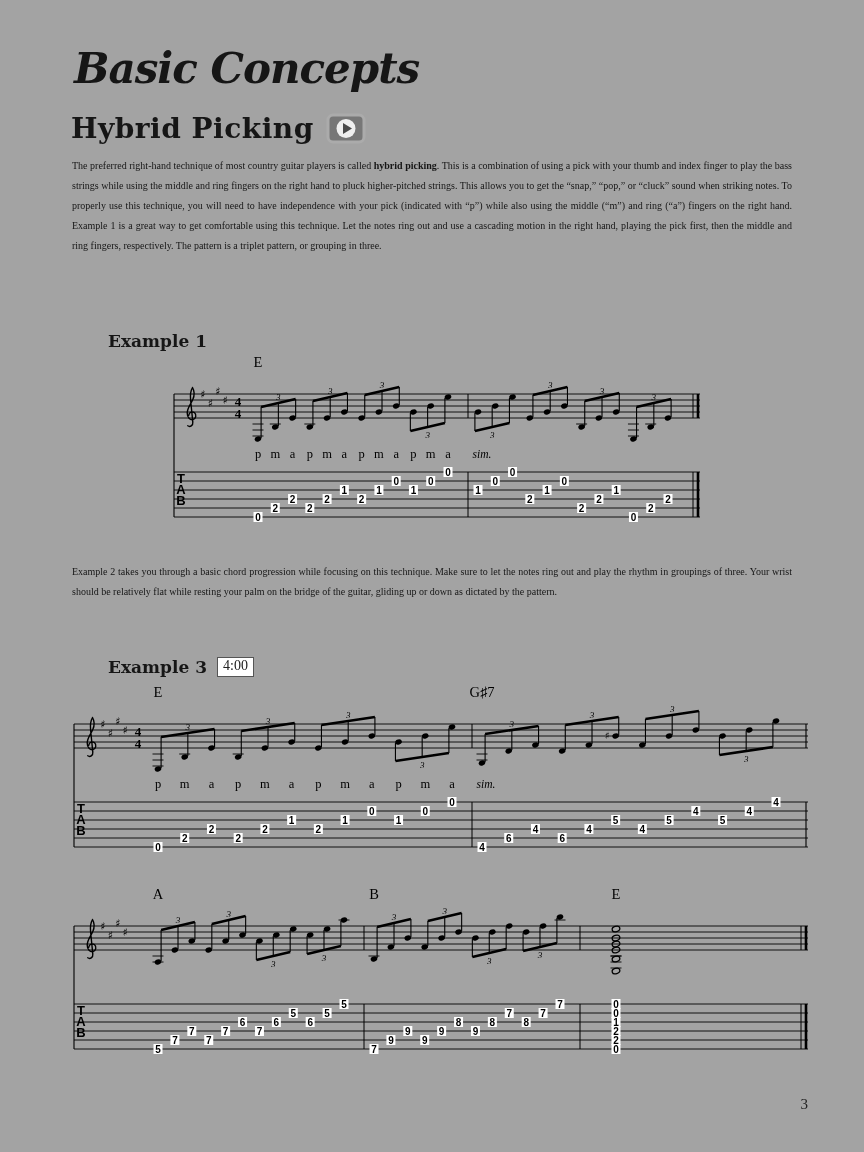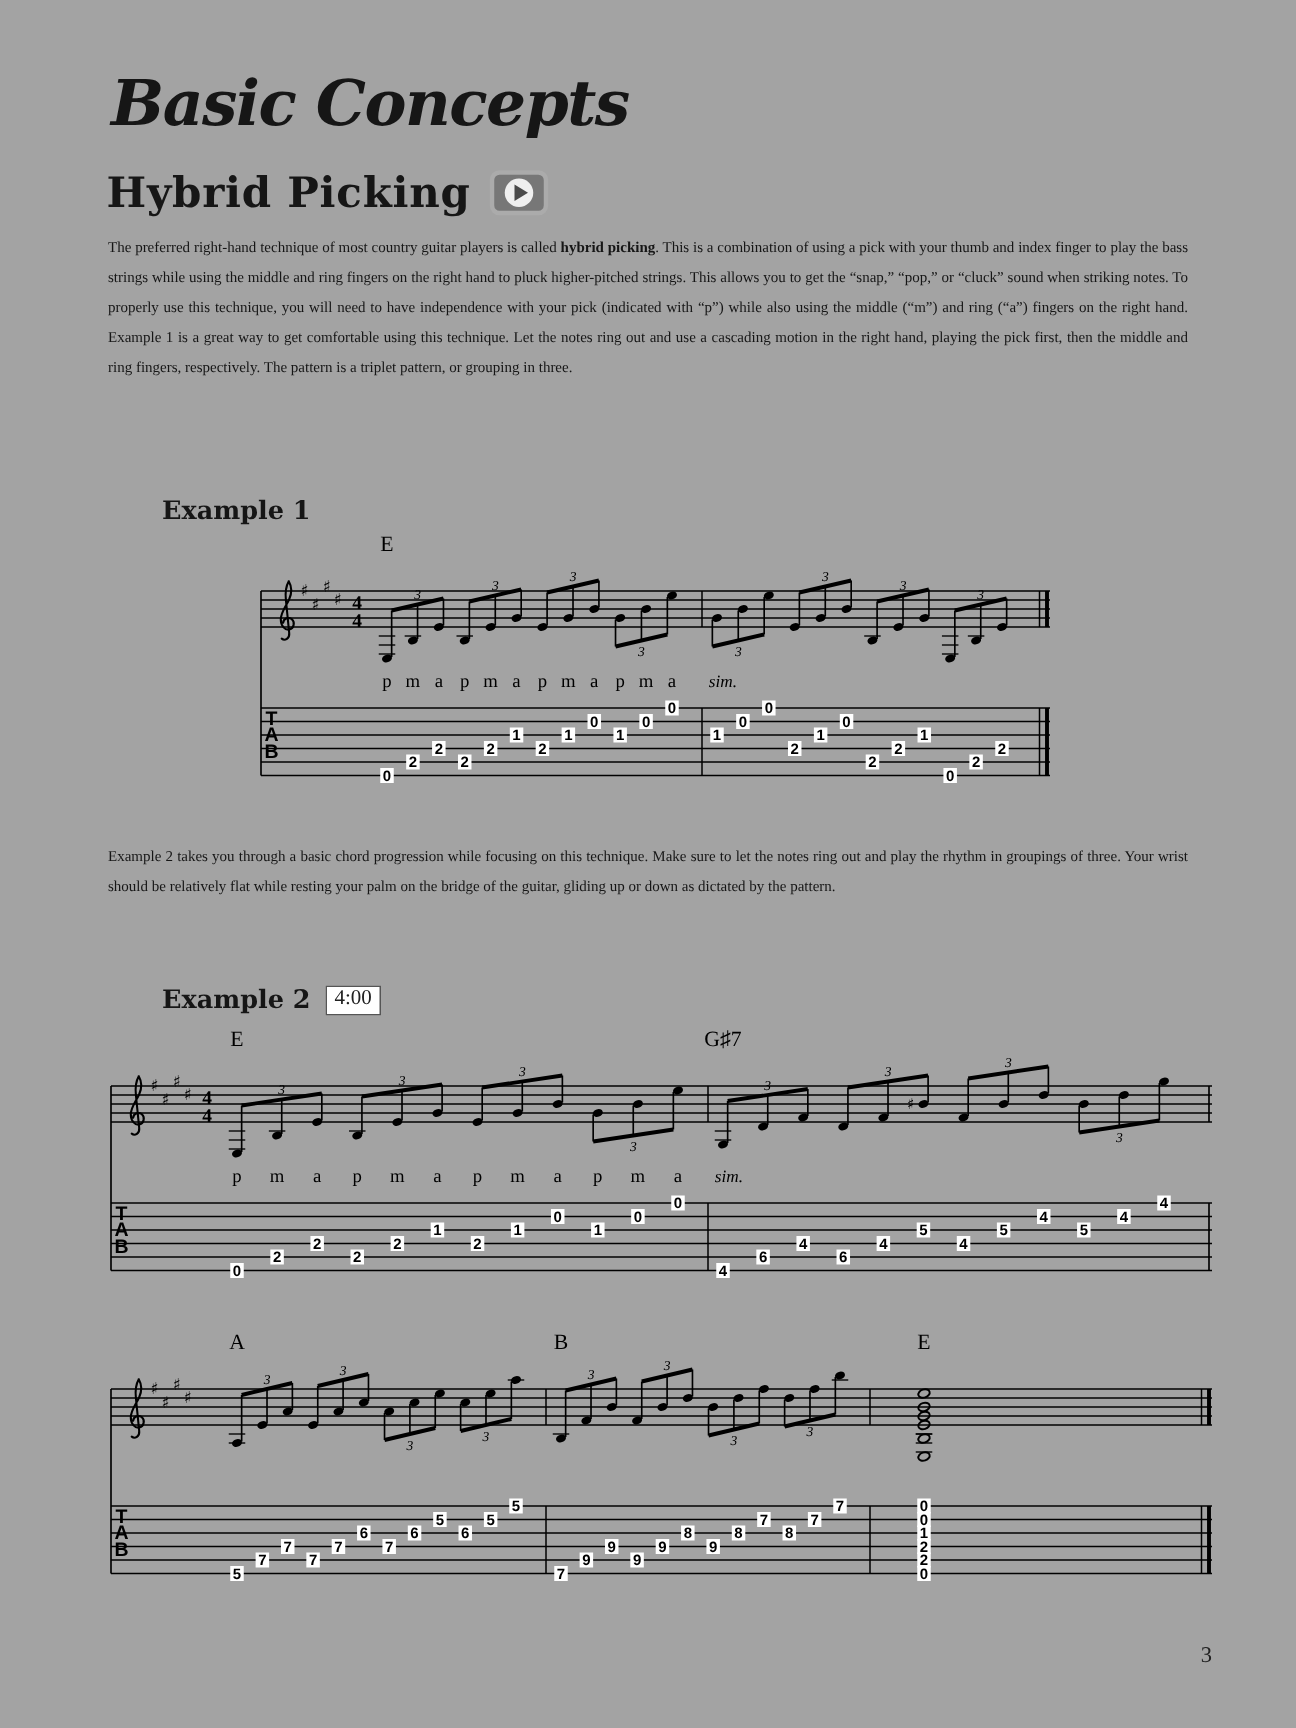--- a/index.html
+++ b/index.html
@@ -216,21 +216,21 @@
         <text x="310" y="104" font-size="11.5" fill="#000" font-family="&quot;Liberation Serif&quot;,serif" text-anchor="middle" font-weight="normal" font-style="italic">sim.</text>
         <line x1="521" y1="40" x2="521" y2="64" stroke="#000" stroke-width="1"></line>
         <line x1="526" y1="40" x2="526" y2="64" stroke="#000" stroke-width="2.6"></line>
         <line x1="521" y1="118" x2="521" y2="163" stroke="#000" stroke-width="1"></line>
         <line x1="526" y1="118" x2="526" y2="163" stroke="#000" stroke-width="2.6"></line>
       </svg></div>
 
   <p class="body-text" id="example2-p">Example 2 takes you through a basic chord progression while focusing on this technique. Make sure to let the notes ring out and play the rhythm in groupings of three. Your wrist should be relatively flat while resting your palm on the bridge of the guitar, gliding up or down as dictated by the pattern.</p>
 
   <div class="example-row" id="example2-row">
-    <span class="example-label">Example 2</span>
+    <span class="example-label">Example 3</span>
     <span class="time-badge">4:00</span>
   </div>
 
   <div class="music-block" id="system-1"><svg width="738" height="172" viewBox="0 0 738 172">
         <line x1="2" y1="40" x2="736" y2="40" stroke="#000" stroke-width="0.9"></line>
         <line x1="2" y1="46" x2="736" y2="46" stroke="#000" stroke-width="0.9"></line>
         <line x1="2" y1="52" x2="736" y2="52" stroke="#000" stroke-width="0.9"></line>
         <line x1="2" y1="58" x2="736" y2="58" stroke="#000" stroke-width="0.9"></line>
         <line x1="2" y1="64" x2="736" y2="64" stroke="#000" stroke-width="0.9"></line>
         <line x1="2" y1="118" x2="736" y2="118" stroke="#000" stroke-width="0.9"></line>

